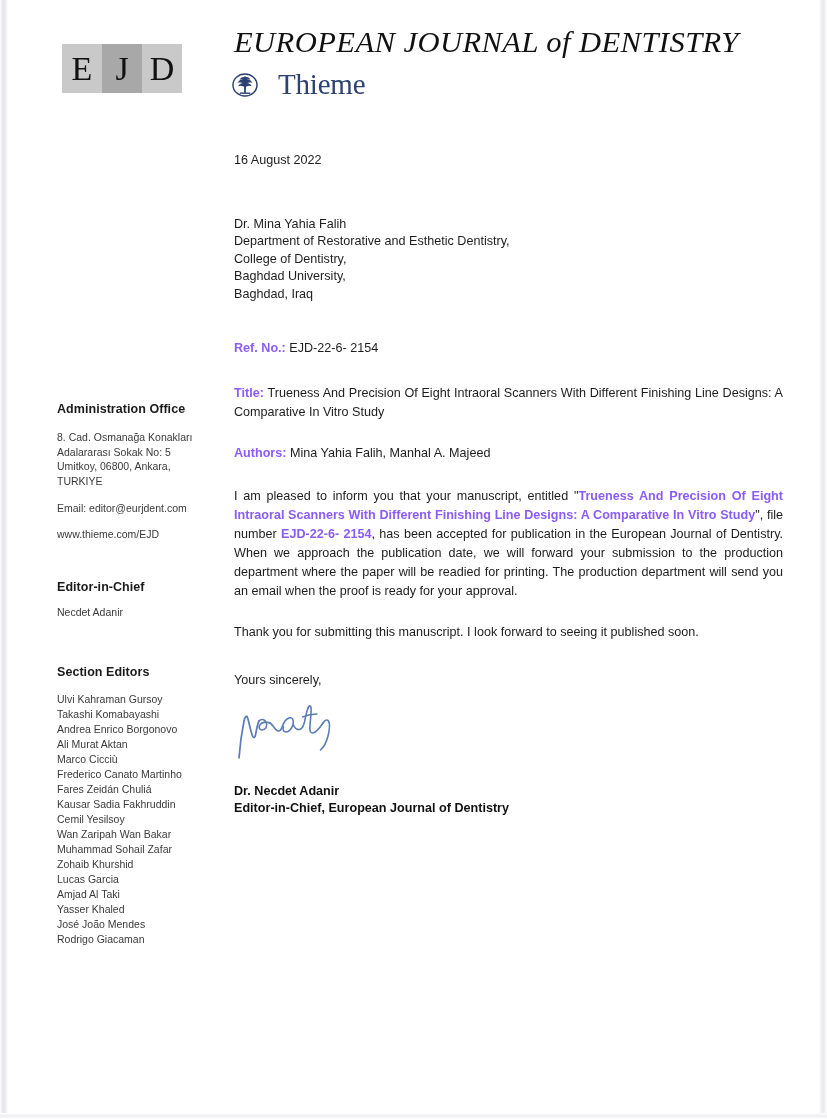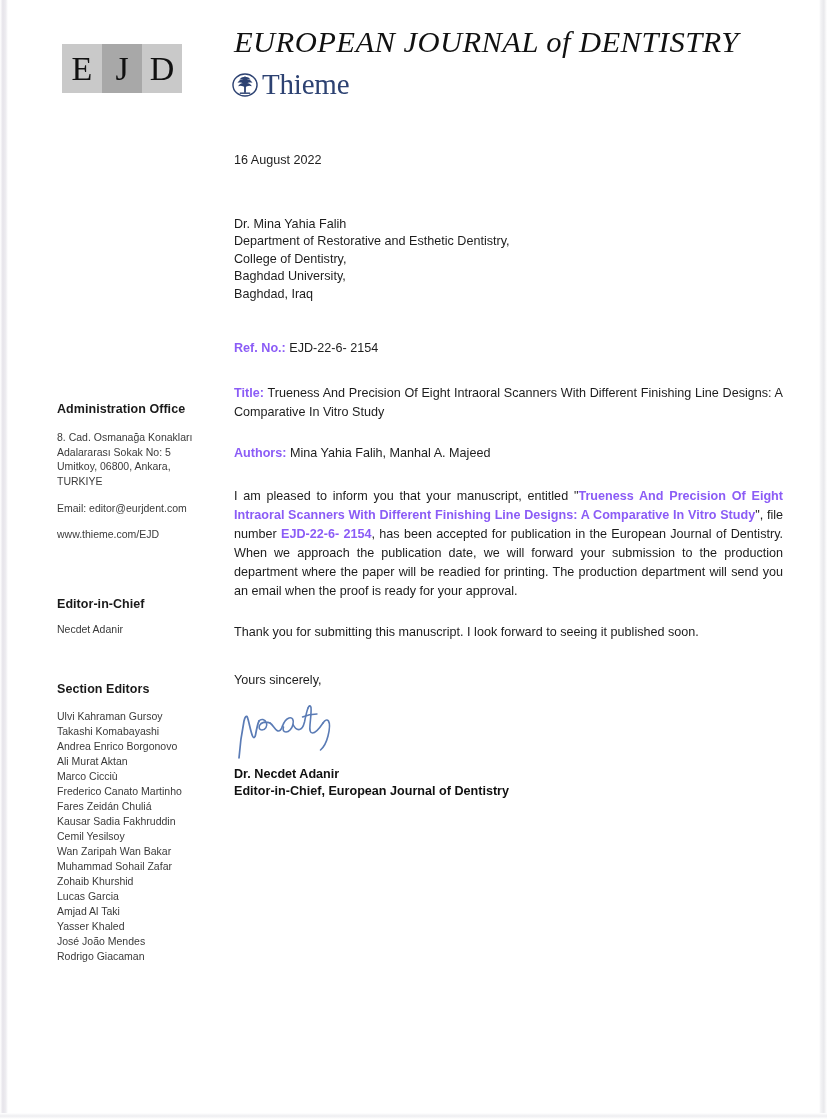--- a/index.html
+++ b/index.html
@@ -90,21 +90,21 @@
     transform: scaleX(1.02);
     transform-origin: left center;
   }
 
   #thieme-logo {
     position: absolute;
     left: 232px;
     top: 70px;
     display: flex;
     align-items: center;
-    gap: 4px;
+    gap: 20px;
   }
   #thieme-mark {
     width: 26px;
     height: 26px;
     flex: 0 0 auto;
   }
   #thieme-word {
     font-family: "Liberation Serif", "DejaVu Serif", serif;
     font-size: 29px;
     color: #2d4272;
@@ -127,21 +127,21 @@
     letter-spacing: 0.05px;
   }
   .side-text {
     font-size: 10.5px;
     line-height: 14.6px;
     color: #3a3a3a;
   }
   #admin-address { margin-top: 14px; }
   #admin-email { margin-top: 13px; }
   #admin-web { margin-top: 11px; }
-  #editor-chief-head { margin-top: 55px; }
+  #editor-chief-head { margin-top: 38px; }
   #editor-chief-name { margin-top: 11px; }
   #section-editors-head { margin-top: 46px; }
   #section-editors-list { margin-top: 13px; }
   #section-editors-list div {
     font-size: 10.5px;
     line-height: 15px;
     color: #3a3a3a;
     white-space: nowrap;
   }
 
@@ -179,21 +179,21 @@
   #thanks-line { margin-top: 23px; }
   #yours-line { margin-top: 31px; }
 
   b, .b { font-weight: bold; color: #8b5cf6; }
 
   #signature {
     margin-top: 12px;
     height: 58px;
     width: 130px;
   }
-  #sign-block { margin-top: 2px; }
+  #sign-block { margin-top: 19px; }
   #sign-block div {
     font-size: 12.6px;
     line-height: 17.4px;
     font-weight: bold;
     color: #111111;
   }
 </style>
 </head>
 <body>
 

